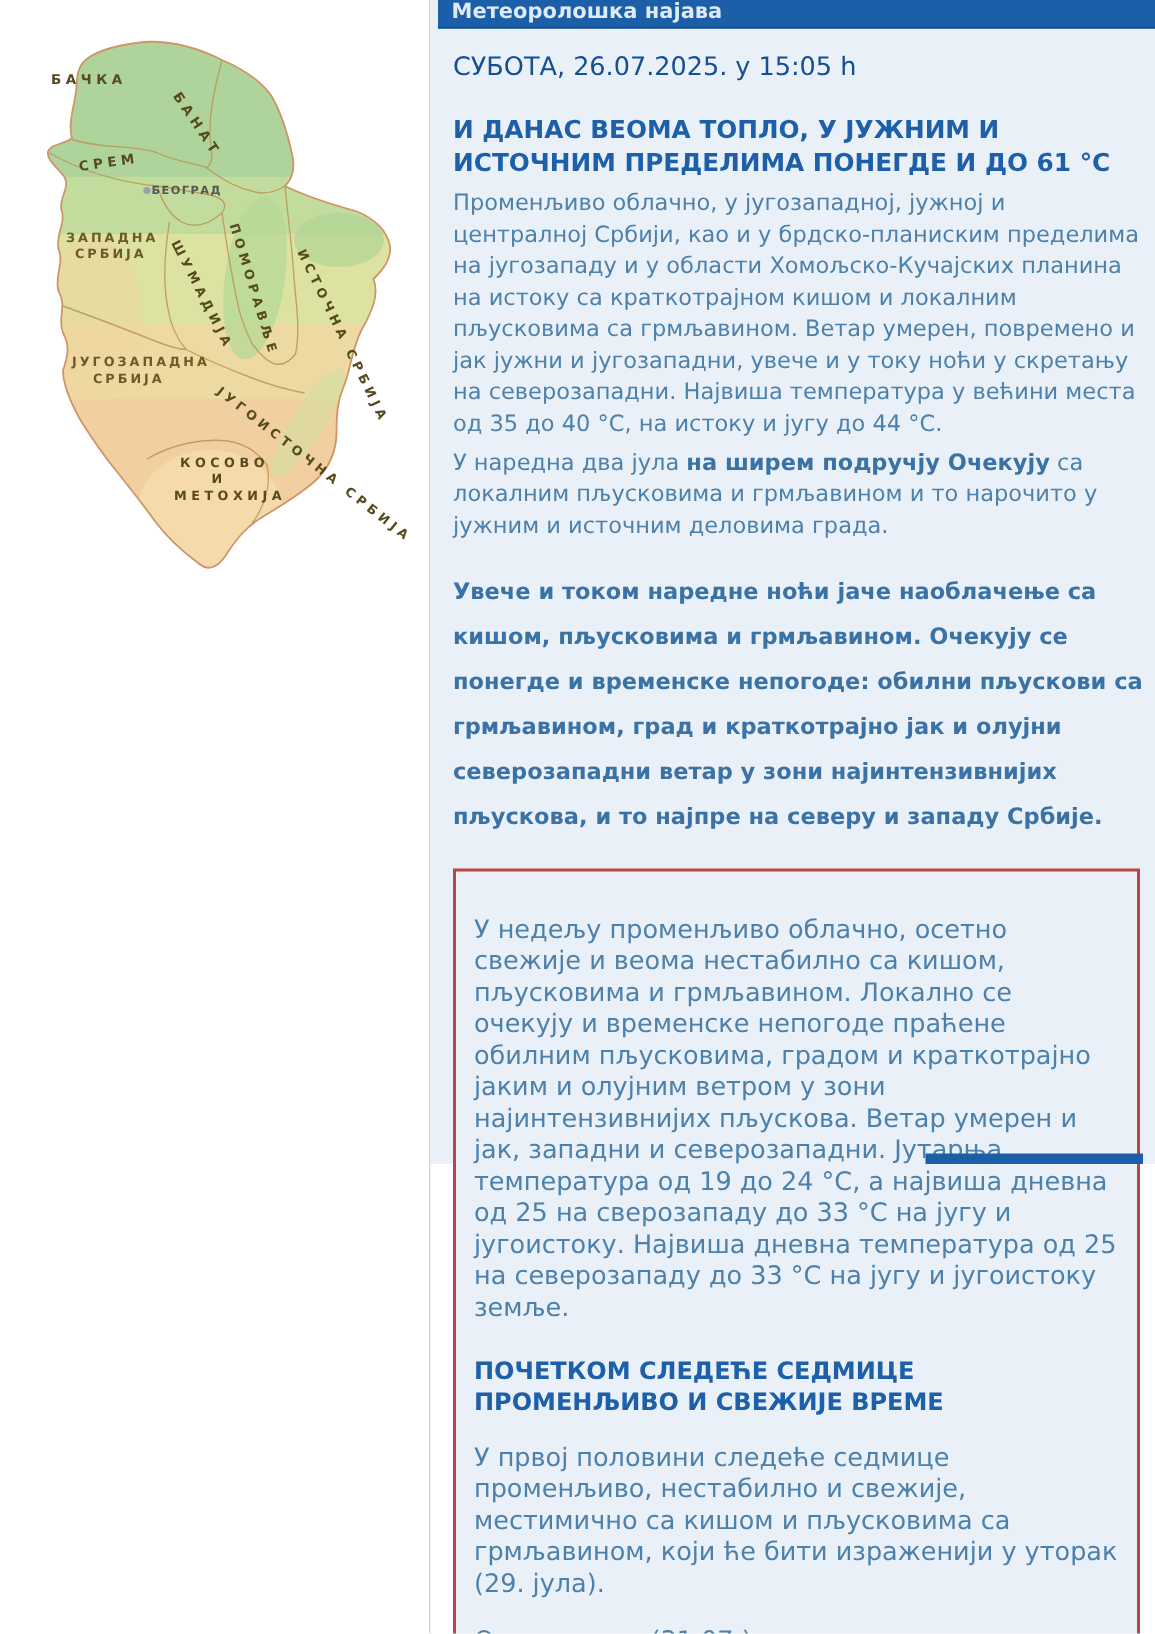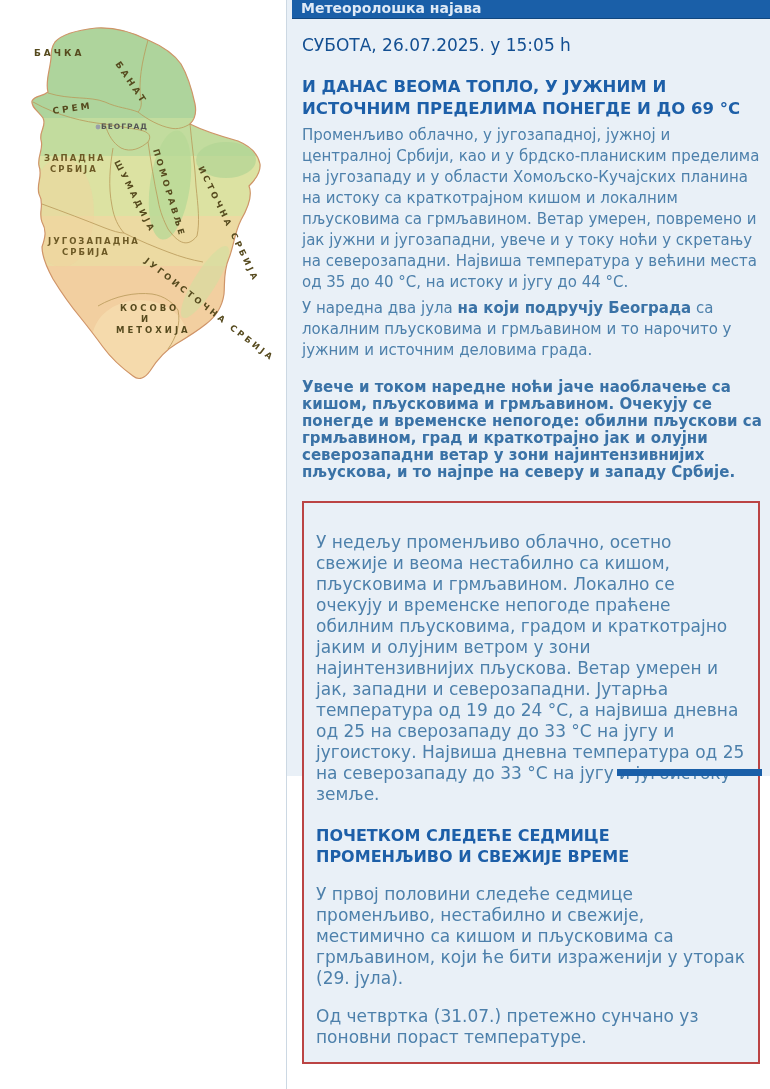--- a/index.html
+++ b/index.html
@@ -16,21 +16,21 @@
     position:absolute;top:0;left:5px;right:0;height:18px;
     background:#1a5fa8;border-bottom:1px solid #11477f;
     color:#dfeaf6;font-weight:bold;font-size:14px;line-height:16px;
     padding-left:9px;white-space:nowrap;overflow:hidden;
   }
   .content{position:absolute;top:19px;left:5px;right:0;padding:0 8px 0 10px;}
   .date-line{font-size:17px;font-weight:normal;color:#134f92;margin:16px 0 0 0;}
   .headline{font-size:16.5px;font-weight:bold;color:#1d5fa8;line-height:22px;margin:21px 0 0 0;width:462px;}
   .para{font-size:15px;color:#4d80ab;line-height:21px;margin:5px 0 0 0;width:460px;}
   .para b{color:#3a72a6;}
-  .para-bold{font-size:15px;font-weight:bold;color:#3a72a6;line-height:17px;margin:18px 12px 0 0;width:462px;}
+  .para-bold{font-size:15px;font-weight:bold;color:#3a72a6;line-height:30px;margin:18px 12px 0 0;width:462px;}
   .alert-box{
     border:2px solid #bb4444;margin:20px 2px 0 0;
     padding:12px 12px 14px 12px;background:#e9f0f7;
   }
   .alert-heading{font-size:16px;font-weight:bold;color:#1d5fa8;line-height:21px;margin:4px 0 0 0;}
   .alert-para{font-size:17px;color:#4d80ab;line-height:21px;margin:17px 0 0 0;}
   .alert-heading2{font-size:16px;font-weight:bold;color:#1d5fa8;line-height:21px;margin:20px 0 0 0;}
   .bottom-bar{position:absolute;bottom:0;left:330px;right:8px;height:7px;background:#1a5fa8;}
   .map-svg{position:absolute;left:0;top:0;}
   .map-label{font-weight:bold;fill:#564a1e;}
@@ -119,25 +119,25 @@
 <div class="right-col">
   <div class="top-right-frag"></div>
 
   <div class="topbar">
     <span>Метеоролошка најава</span>
   </div>
 
   <div class="content">
     <div class="date-line">СУБОТА, 26.07.2025. у 15:05 h</div>
 
-    <div class="headline">И ДАНАС ВЕОМА ТОПЛО, У ЈУЖНИМ И ИСТОЧНИМ ПРЕДЕЛИМА ПОНЕГДЕ И ДО 69 °C</div>
+    <div class="headline">И ДАНАС ВЕОМА ТОПЛО, У ЈУЖНИМ И ИСТОЧНИМ ПРЕДЕЛИМА ПОНЕГДЕ И ДО 61 °C</div>
 
     <p class="para">Променљиво облачно, у југозападној, јужној и централној Србији, као и у брдско-планиским пределима на југозападу и у области Хомољско-Кучајских планина на истоку са краткотрајном кишом и локалним пљусковима са грмљавином. Ветар умерен, повремено и јак јужни и југозападни, увече и у току ноћи у скретању на северозападни. Највиша температура у већини места од 35 до 40 °C, на истоку и југу до 44 °C.</p>
 
-    <p class="para"><span>У наредна два јула </span><b>на који подручју Београда</b><span> са локалним пљусковима и грмљавином и то нарочито у јужним и источним деловима града.</span></p>
+    <p class="para"><span>У наредна два јула </span><b>на ширем подручју Очекују</b><span> са локалним пљусковима и грмљавином и то нарочито у јужним и источним деловима града.</span></p>
 
     <p class="para-bold">Увече и током наредне ноћи јаче наоблачење са кишом, пљусковима и грмљавином. Очекују се понегде и временске непогоде: обилни пљускови са грмљавином, град и краткотрајно јак и олујни северозападни ветар у зони најинтензивнијих пљускова, и то најпре на северу и западу Србије.</p>
 
     <div class="alert-box">
       <p class="alert-para">У недељу променљиво облачно, осетно свежије и веома нестабилно са кишом, пљусковима и грмљавином. Локално се очекују и временске непогоде праћене обилним пљусковима, градом и краткотрајно јаким и олујним ветром у зони најинтензивнијих пљускова. Ветар умерен и јак, западни и северозападни. Јутарња температура од 19 до 24 °C, а највиша дневна од 25 на сверозападу до 33 °C на југу и југоистоку. Највиша дневна температура од 25 на северозападу до 33 °C на југу и југоистоку земље.</p>
       <div class="alert-heading2">ПОЧЕТКОМ СЛЕДЕЋЕ СЕДМИЦЕ ПРОМЕНЉИВО И СВЕЖИЈЕ ВРЕМЕ</div>
       <p class="alert-para">У првој половини следеће седмице променљиво, нестабилно и свежије, местимично са кишом и пљусковима са грмљавином, који ће бити израженији у уторак (29. јула).</p>
       <p class="alert-para">Од четвртка (31.07.) претежно сунчано уз поновни пораст температуре.</p>
     </div>
   </div>

